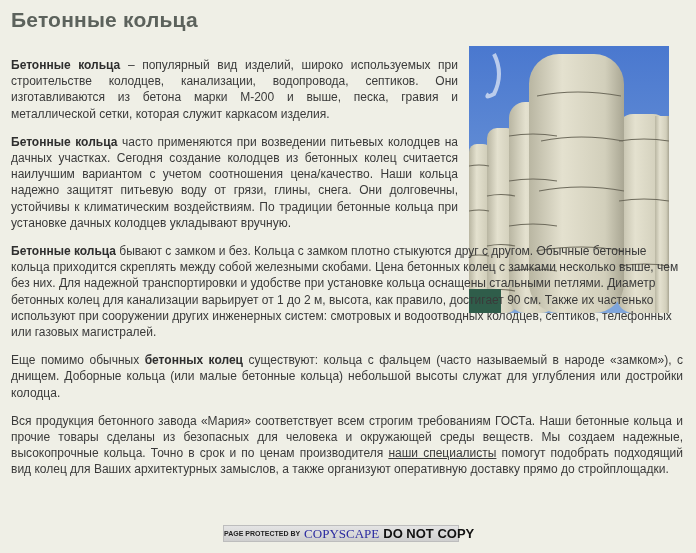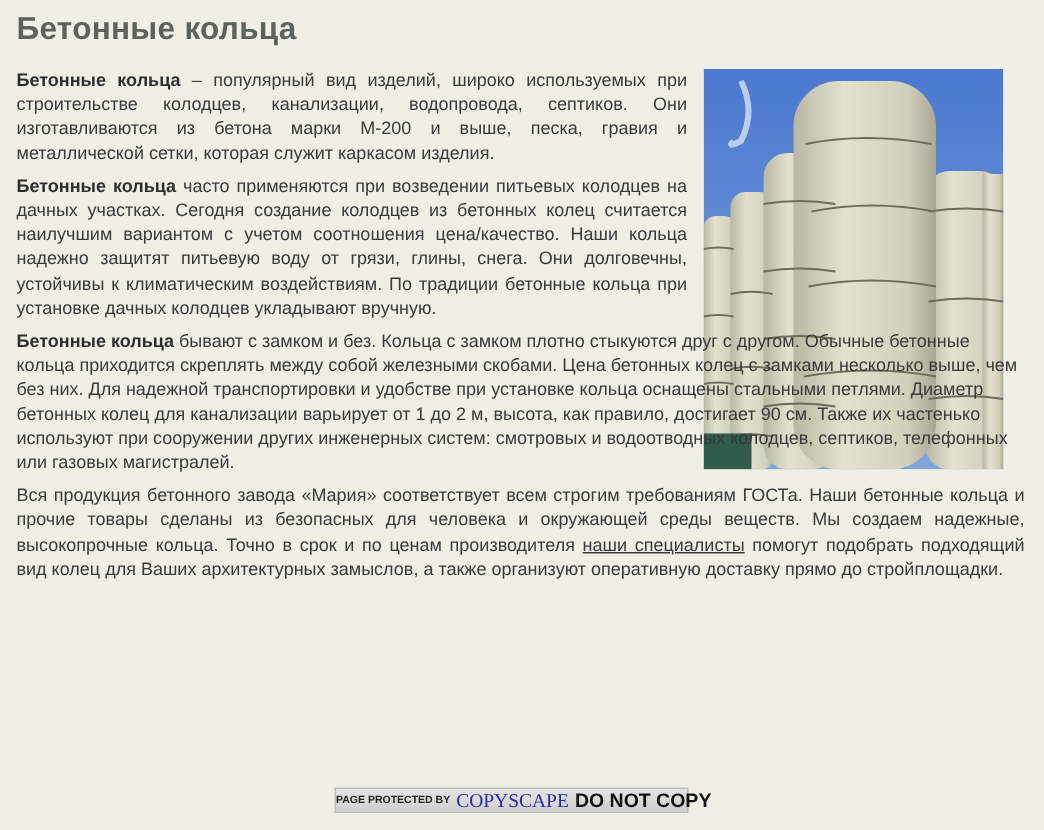--- a/index.html
+++ b/index.html
@@ -16,21 +16,21 @@
     letter-spacing:0.2px;
   }
   .photo {
     position:absolute; left:469px; top:46px; width:200px; height:267px;
     overflow:hidden;
   }
   .text {
     position:absolute; left:11px; top:45px; width:672px;
     font-size:12px; line-height:16.2px; color:#3a3a3a;
   }
-  .text p { margin:0 0 6px 0; text-align:justify; }
+  .text p { margin:12px 0 6px 0; text-align:justify; }
   .text p.narrow { width:447px; }
   .text b { color:#2e2e2e; }
   .text a { color:#3a3a3a; }
   .copyscape {
     position:absolute; left:223px; top:525px; width:234px; height:15px;
     background:linear-gradient(#e4e4e4,#cfcfcf);
     border:1px solid #bdbdbd;
     display:flex; align-items:center; justify-content:flex-start; gap:4px;
     font-size:7px; font-weight:bold; color:#222;
     white-space:nowrap;
@@ -89,20 +89,21 @@
           <path d="M150 220 q25 -4 50 0"></path>
       </g>
       <rect x="0" y="243" width="32" height="24" fill="#2f5d4a"></rect>
     </svg>
   </div>
 
   <div class="text">
     <p class="narrow"><b>Бетонные кольца</b><span> – популярный вид изделий, широко используемых при строительстве колодцев, канализации, водопровода, септиков. Они изготавливаются из бетона марки М-200 и выше, песка, гравия и металлической сетки, которая служит каркасом изделия.</span></p>
     <p class="narrow"><b>Бетонные кольца</b><span> часто применяются при возведении питьевых колодцев на дачных участках. Сегодня создание колодцев из бетонных колец считается наилучшим вариантом с учетом соотношения цена/качество. Наши кольца надежно защитят питьевую воду от грязи, глины, снега. Они долговечны, устойчивы к климатическим воздействиям. По традиции бетонные кольца при установке дачных колодцев укладывают вручную.</span></p>
     <p style="text-align:left"><b>Бетонные кольца</b><span> бывают с замком и без. Кольца с замком плотно стыкуются друг с другом. Обычные бетонные кольца приходится скреплять между собой железными скобами. Цена бетонных колец с замками несколько выше, чем без них. Для надежной транспортировки и удобстве при установке кольца оснащены стальными петлями. Диаметр бетонных колец для канализации варьирует от 1 до 2 м, высота, как правило, достигает 90 см. Также их частенько используют при сооружении других инженерных систем: смотровых и водоотводных колодцев, септиков, телефонных или газовых магистралей.</span></p>
+    <p><span>Еще помимо обычных </span><b>бетонных колец</b><span> существуют: кольца с фальцем (часто называемый в народе «замком»), с днищем. Доборные кольца (или малые бетонные кольца) небольшой высоты служат для углубления или достройки колодца.</span></p>
     <p><span>Вся продукция бетонного завода «Мария» соответствует всем строгим требованиям ГОСТа. Наши бетонные кольца и прочие товары сделаны из безопасных для человека и окружающей среды веществ. Мы создаем надежные, высокопрочные кольца. Точно в срок и по ценам производителя </span><a href="#">наши специалисты</a><span> помогут подобрать подходящий вид колец для Ваших архитектурных замыслов, а также организуют оперативную доставку прямо до стройплощадки.</span></p>
   </div>
 
   <div class="copyscape">
     <span>PAGE PROTECTED BY</span>
     <span class="brand">COPYSCAPE</span>
     <span class="dnc">DO NOT COPY</span>
   </div>
 </div>
 

